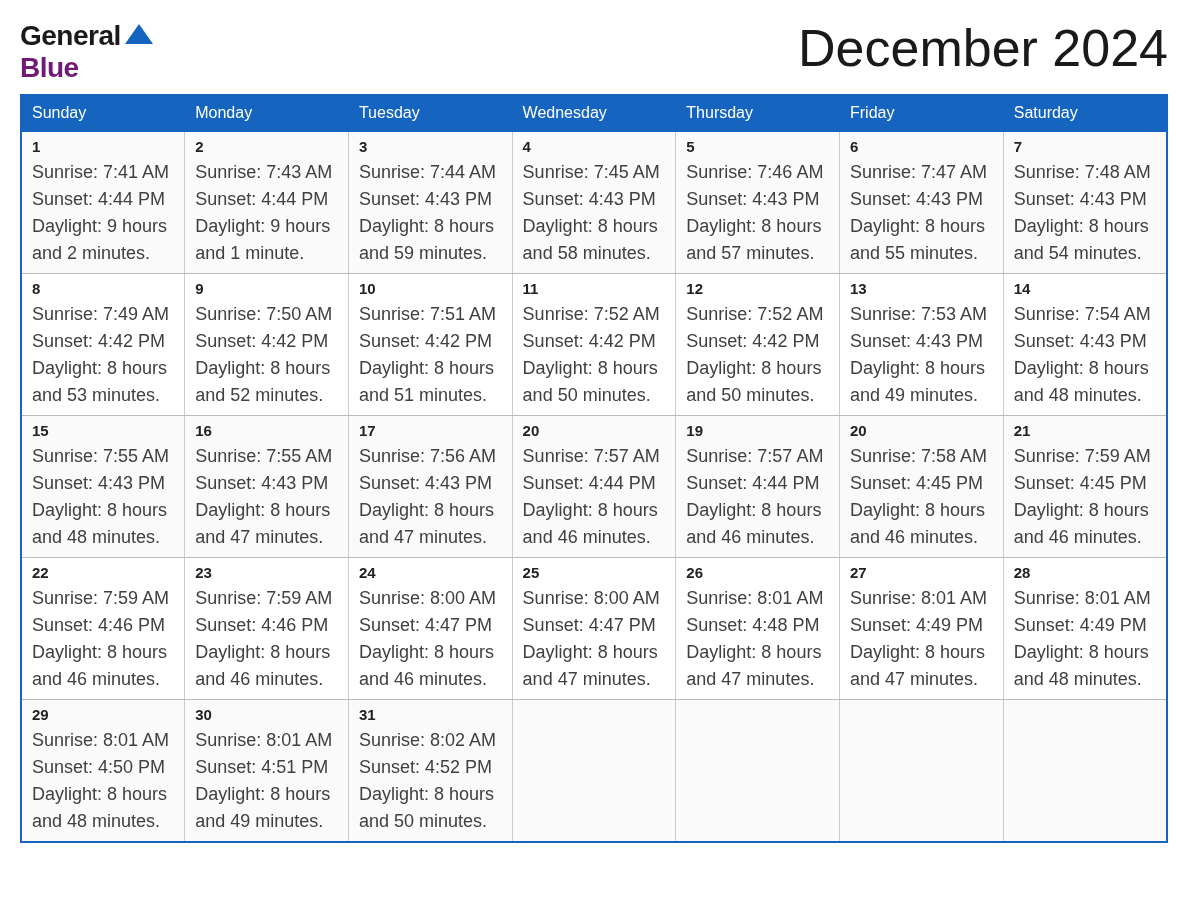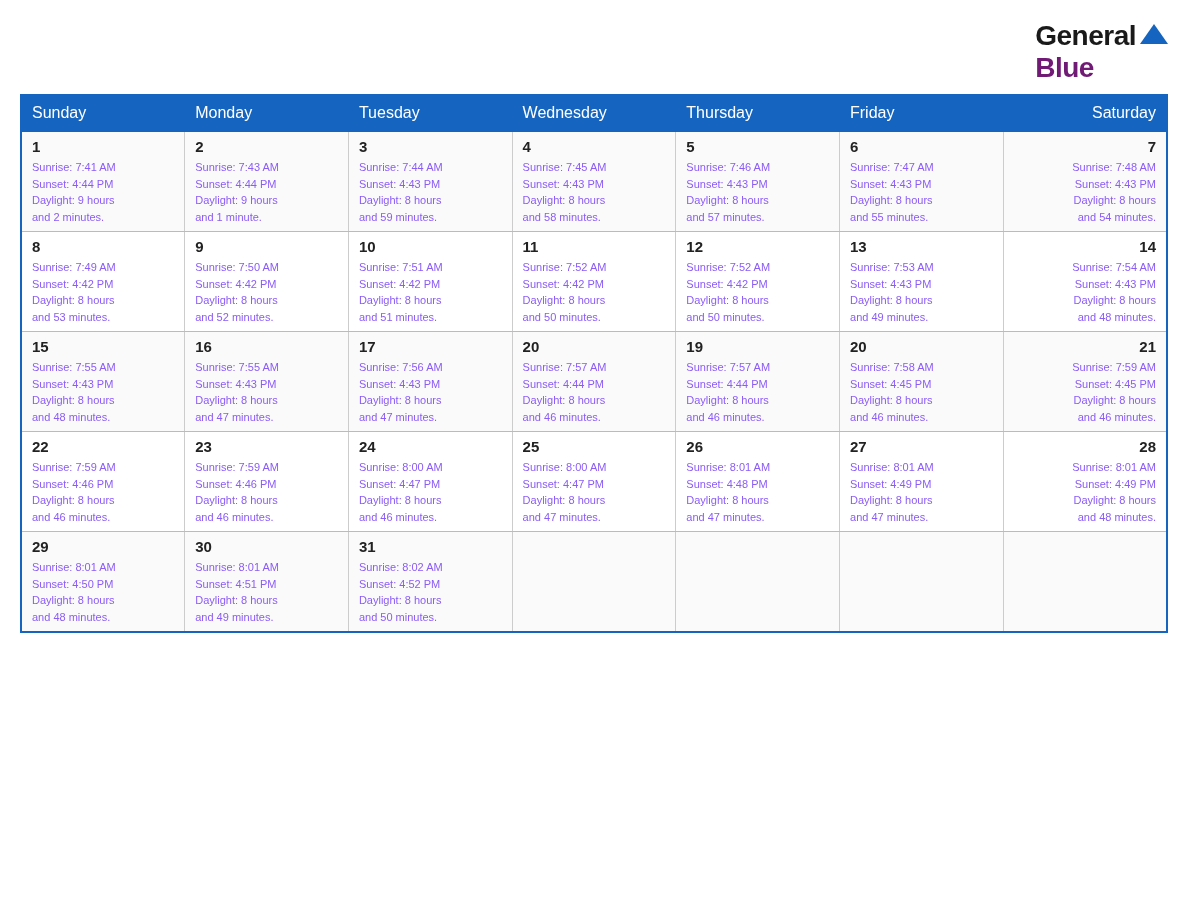--- a/index.html
+++ b/index.html
@@ -5,21 +5,21 @@
     * { box-sizing: border-box; margin: 0; padding: 0; }
     body {
       font-family: Arial, sans-serif;
       background: #fff;
       padding: 20px;
       width: 1188px;
       min-height: 918px;
     }
     .header {
       display: flex;
-      justify-content: flex-end;
+      justify-content: space-between;
       align-items: flex-start;
       margin-bottom: 10px;
     }
     .logo {
       display: flex;
       flex-direction: column;
       align-items: flex-start;
     }
     .logo-text-general {
       font-size: 28px;
@@ -81,51 +81,52 @@
       width: 14.28%;
       min-height: 100px;
     }
     .day-number {
       font-size: 15px;
       font-weight: bold;
       color: #222;
       margin-bottom: 4px;
     }
     .day-info {
-      font-size: 11px;
-      color: #8b5cf6;
+      font-size: 18px;
+      color: #404040;
       line-height: 1.5;
     }
     td.empty {
       background: #fff;
     }
     tr:nth-child(odd) td {
       background-color: #fafafa;
     }
     tr:nth-child(even) td {
       background-color: #fff;
     }
     th:first-child, td:first-child { border-left: 2px solid #1565c0; }
-    th:last-child, td:last-child { border-right: 2px solid #1565c0; text-align: right; }
+    th:last-child, td:last-child { border-right: 2px solid #1565c0; }
     thead tr th { border-top: 2px solid #1565c0; border-bottom: 2px solid #1565c0; }
     tbody tr:last-child td { border-bottom: 2px solid #1565c0; }
     tbody tr td { border-top: 1px solid #bbb; border-bottom: 1px solid #bbb; }
   </style>
 </head>
 <body>
 
 <div class="header">
   <div class="logo">
     <div class="logo-top">
       <span class="logo-text-general">General</span>
       <div class="logo-triangle"></div>
     </div>
     <span class="logo-text-blue">Blue</span>
   </div>
   <div class="title-block">
+    <div class="calendar-title">December 2024</div>
   </div>
 </div>
 
 <table>
   <thead>
     <tr>
     <th>Sunday</th>
         <th>Monday</th>
         <th>Tuesday</th>
         <th>Wednesday</th>

